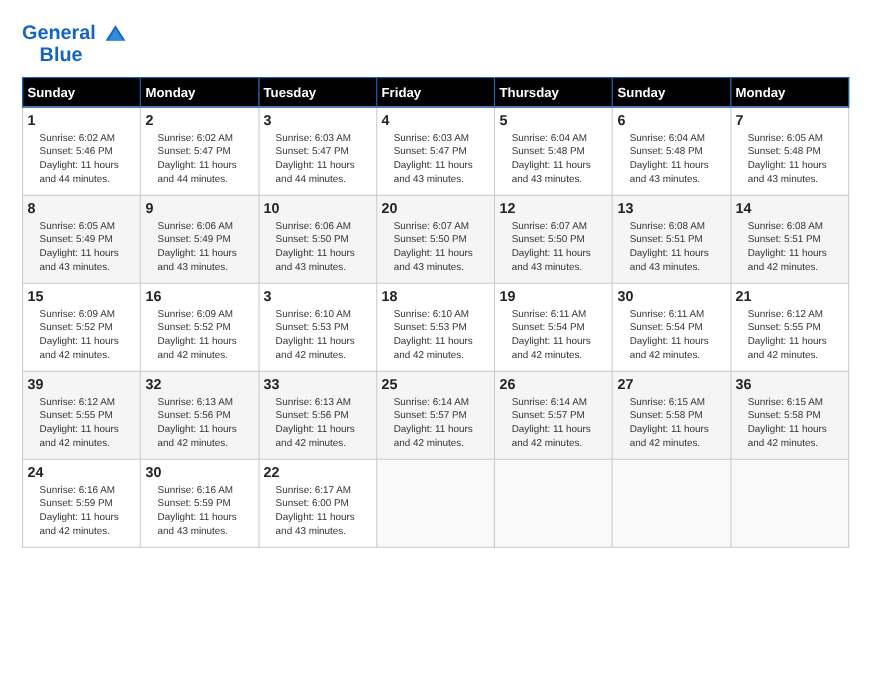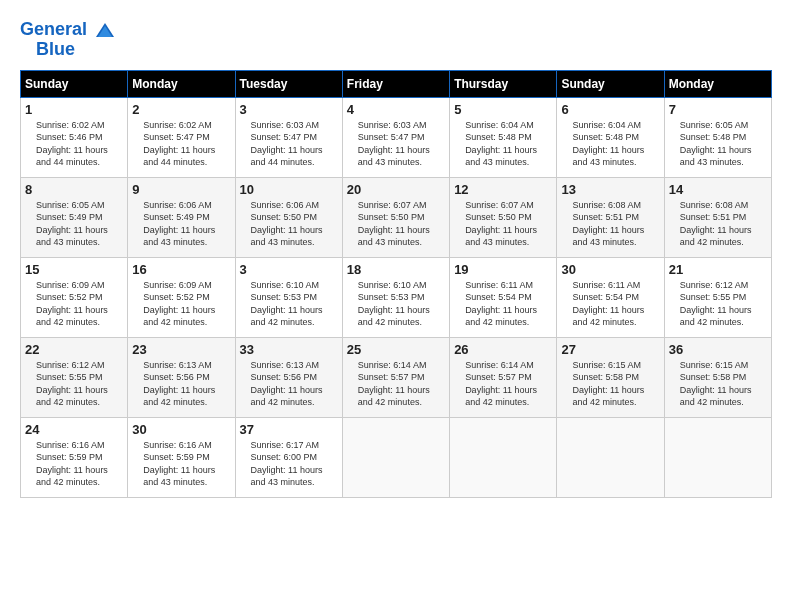--- a/index.html
+++ b/index.html
@@ -287,29 +287,29 @@
         <span class="day-num">21</span>
         <div class="day-info">
           Sunrise: 6:12 AM<br>
           Sunset: 5:55 PM<br>
           Daylight: 11 hours and 42 minutes.
         </div>
       </td>
       </tr>
       <tr>
         <td>
-        <span class="day-num">22</span>
+        <span class="day-num">39</span>
         <div class="day-info">
           Sunrise: 6:12 AM<br>
           Sunset: 5:55 PM<br>
           Daylight: 11 hours and 42 minutes.
         </div>
       </td>
         <td>
-        <span class="day-num">23</span>
+        <span class="day-num">32</span>
         <div class="day-info">
           Sunrise: 6:13 AM<br>
           Sunset: 5:56 PM<br>
           Daylight: 11 hours and 42 minutes.
         </div>
       </td>
         <td>
         <span class="day-num">33</span>
         <div class="day-info">
           Sunrise: 6:13 AM<br>
@@ -361,21 +361,21 @@
       </td>
         <td>
         <span class="day-num">30</span>
         <div class="day-info">
           Sunrise: 6:16 AM<br>
           Sunset: 5:59 PM<br>
           Daylight: 11 hours and 43 minutes.
         </div>
       </td>
         <td>
-        <span class="day-num">37</span>
+        <span class="day-num">22</span>
         <div class="day-info">
           Sunrise: 6:17 AM<br>
           Sunset: 6:00 PM<br>
           Daylight: 11 hours and 43 minutes.
         </div>
       </td>
         <td class="empty-cell"></td>
         <td class="empty-cell"></td>
         <td class="empty-cell"></td>
         <td class="empty-cell"></td>

